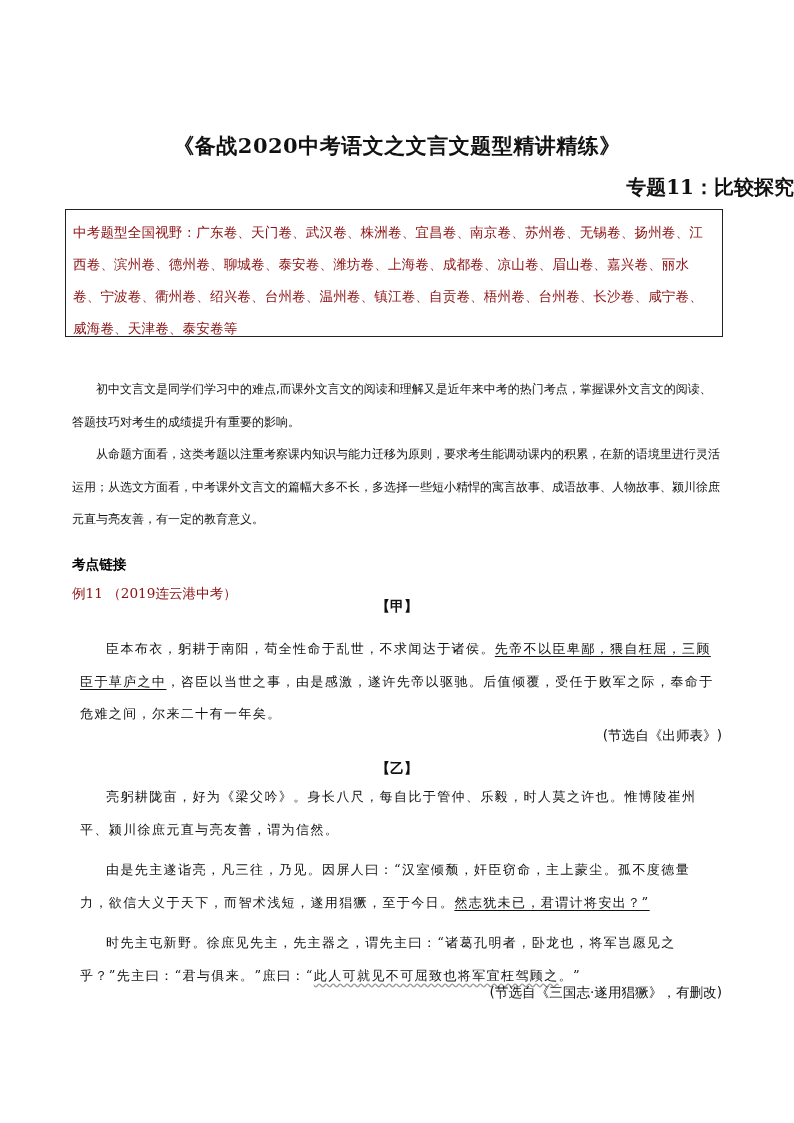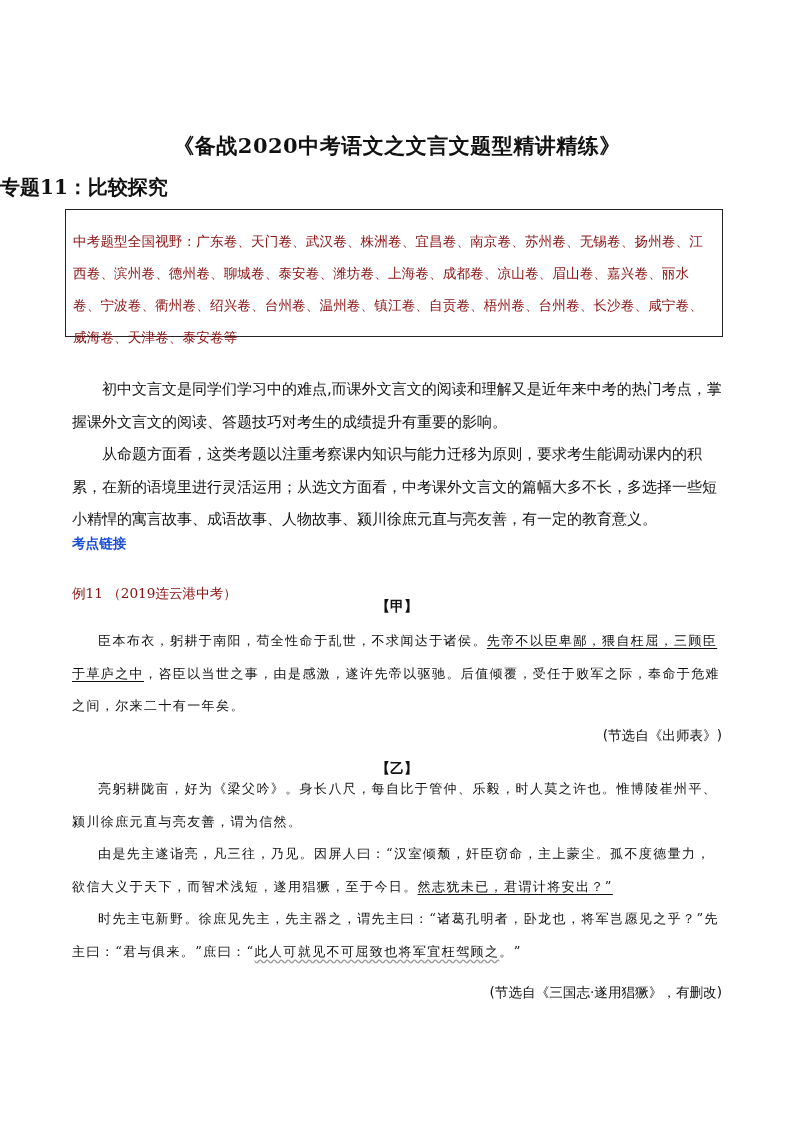--- a/index.html
+++ b/index.html
@@ -31,60 +31,60 @@
       font-size: 21px;
       font-weight: bold;
       letter-spacing: 0.5px;
       color: #111;
     }
     .subtitle {
       position: absolute;
       top: 174px;
       left: 0;
       width: 794px;
-      text-align: left;
+      text-align: right;
       font-family: "DejaVu Serif", serif;
       font-size: 20px;
       font-weight: bold;
       color: #111;
     }
     .scope-box {
       position: absolute;
       left: 65px;
       top: 209px;
       width: 658px;
       height: 128px;
       border: 1px solid #222;
       box-sizing: border-box;
-      padding: 15px 6px 0 7px;
+      padding: 6px 6px 0 7px;
       font-size: 13.6px;
       line-height: 32px;
       color: #8b1010;
       letter-spacing: 0.1px;
     }
     .intro {
       position: absolute;
       left: 72px;
       top: 373px;
       width: 650px;
-      font-size: 15px;
+      font-size: 12px;
       line-height: 32.5px;
       color: #111;
     }
     .intro p {
       margin: 0;
       text-indent: 2em;
     }
     .section-head {
       position: absolute;
       left: 72px;
-      top: 535px;
+      top: 556px;
       font-size: 13.6px;
       font-weight: bold;
-      color: #1d4ed8;
+      color: #000000;
     }
     .example-label {
       position: absolute;
       left: 72px;
       top: 565px;
       font-family: "DejaVu Serif", serif;
       font-size: 13.6px;
       color: #8b1010;
       margin-top: 20px;
     }
@@ -101,21 +101,21 @@
       position: absolute;
       left: 72px;
       width: 650px;
       font-family: "DejaVu Serif", serif;
       font-size: 13px;
       line-height: 32.5px;
       letter-spacing: 1.4px;
       color: #111;
     }
     .ancient p {
-      margin: 0;
+      margin: 8px;
       text-indent: 2em;
     }
     .ancient .u {
       text-decoration: underline;
       text-underline-offset: 3px;
     }
     .ancient .uw {
       text-decoration: underline wavy #999;
       text-underline-offset: 3px;
     }

